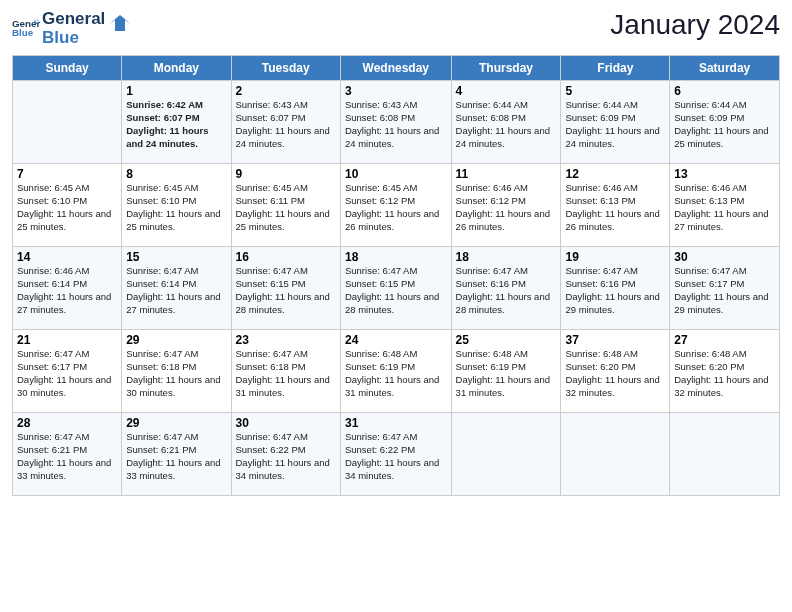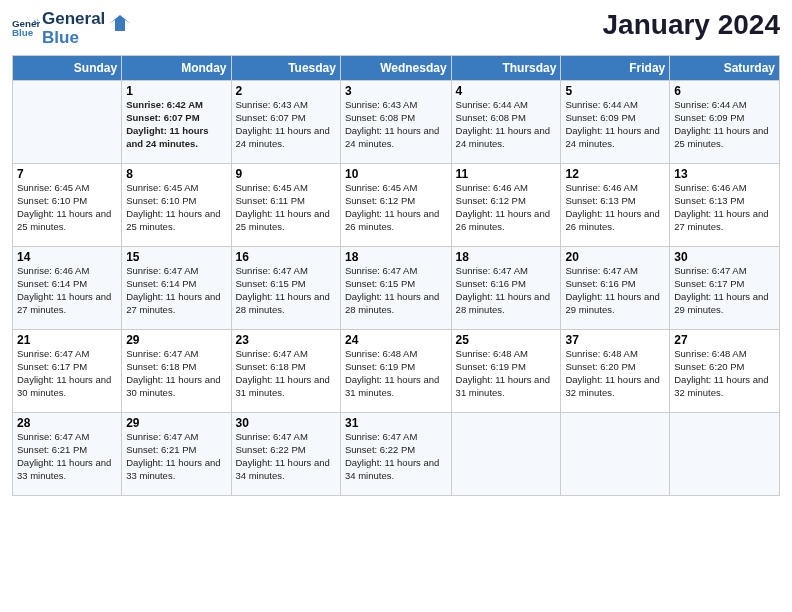--- a/index.html
+++ b/index.html
@@ -30,40 +30,40 @@
     .logo-icon {
       width: 28px;
       height: 28px;
       margin-bottom: 2px;
     }
     .title-block {
       text-align: right;
     }
     .main-title {
       font-size: 28px;
-      font-weight: bold;
+      font-weight: normal;
       color: #1a1a2e;
       line-height: 1.1;
     }
     .subtitle {
       font-size: 14px;
       color: #333;
     }
     table {
       width: 100%;
       border-collapse: collapse;
       font-size: 10.5px;
     }
     thead tr th {
       background-color: #3a7abf;
       color: #fff;
       font-weight: bold;
       font-size: 12px;
       padding: 5px 4px;
-      text-align: right;
+      text-align: center;
       border: 1px solid #ccc;
     }
     tbody tr td {
       vertical-align: top;
       border: 1px solid #ccc;
       padding: 3px 4px;
       min-height: 70px;
       height: 83px;
       width: 113px;
     }
@@ -231,21 +231,21 @@
 Sunset: 6:15 PM
 Daylight: 11 hours and 28 minutes.</div>
           </td>
           <td>
             <span class="day-num">18</span>
             <div class="day-info" style="white-space: pre-line;">Sunrise: 6:47 AM
 Sunset: 6:16 PM
 Daylight: 11 hours and 28 minutes.</div>
           </td>
           <td>
-            <span class="day-num">20</span>
+            <span class="day-num">19</span>
             <div class="day-info" style="white-space: pre-line;">Sunrise: 6:47 AM
 Sunset: 6:16 PM
 Daylight: 11 hours and 29 minutes.</div>
           </td>
           <td>
             <span class="day-num">30</span>
             <div class="day-info" style="white-space: pre-line;">Sunrise: 6:47 AM
 Sunset: 6:17 PM
 Daylight: 11 hours and 29 minutes.</div>
           </td>

